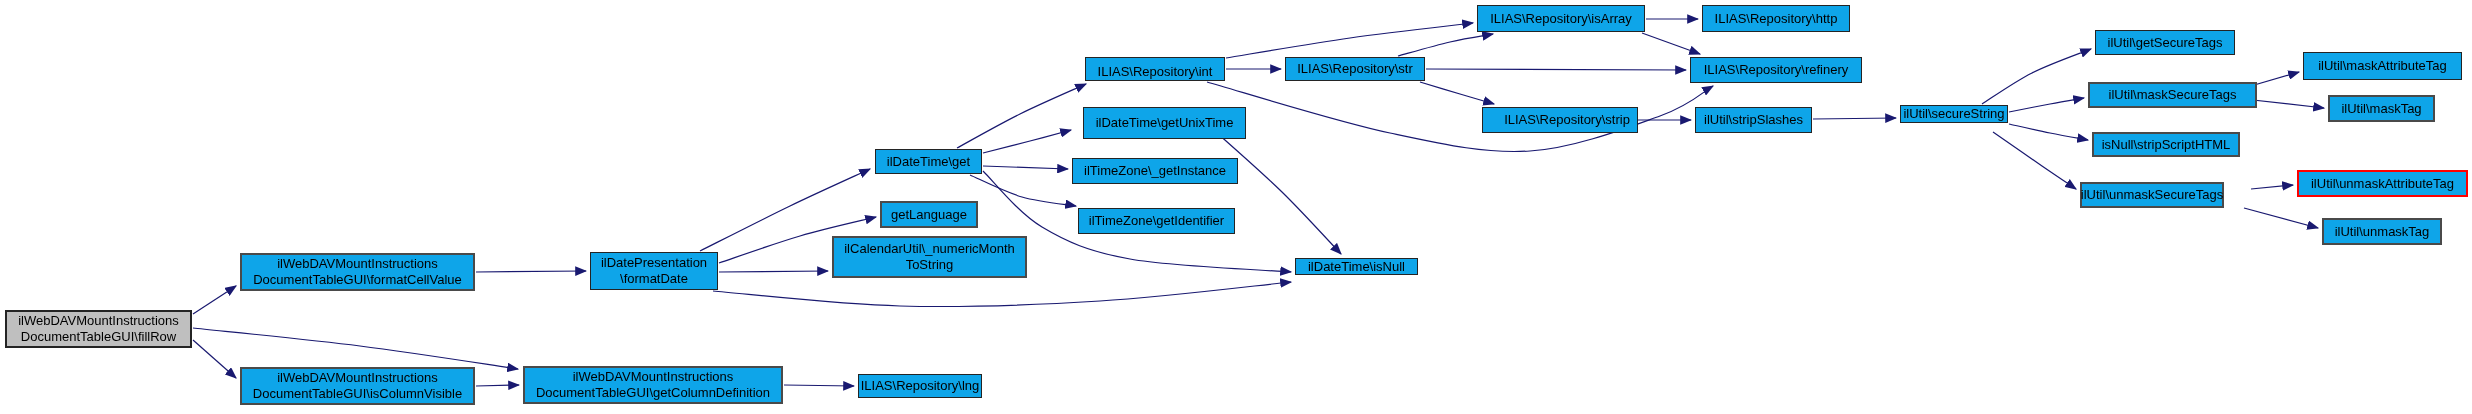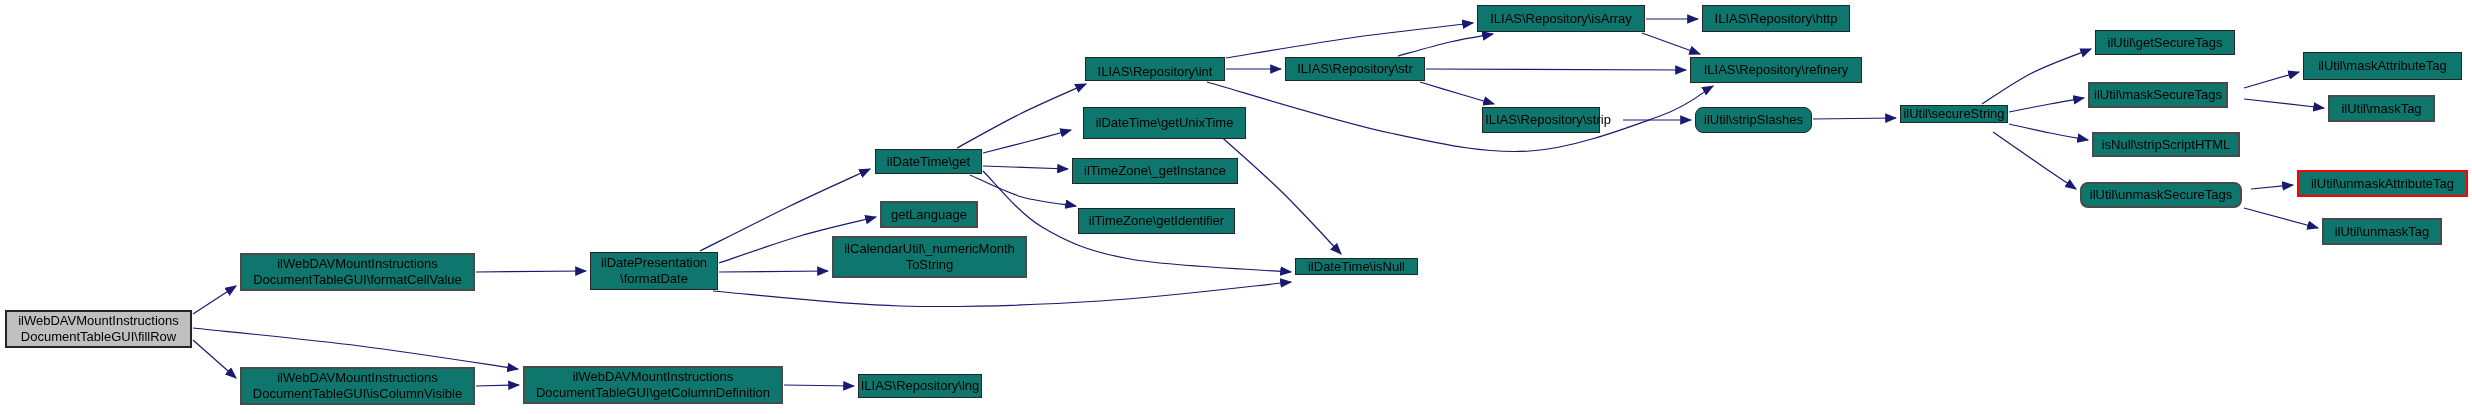--- a/index.html
+++ b/index.html
@@ -17,21 +17,21 @@
   }
   #edge-layer {
     position: absolute;
     left: 0; top: 0;
     width: 2472px; height: 414px;
     pointer-events: none;
   }
   .graph-node {
     position: absolute;
     box-sizing: border-box;
-    background: #0f766e;
+    background: #0ea5e9;
     border: 1px solid #242424;
     color: #000000;
     font-size: 13px;
     line-height: 16px;
     display: flex;
     flex-direction: column;
     align-items: center;
     justify-content: center;
     text-align: center;
     white-space: nowrap;
@@ -144,45 +144,45 @@
     </div>
     <div class="graph-node" style="left: 1477px; top: 5px; width: 168px; height: 27px;">
       <span>ILIAS\Repository\isArray</span>
     </div>
     <div class="graph-node" style="left: 1702px; top: 5px; width: 148px; height: 27px;">
       <span>ILIAS\Repository\http</span>
     </div>
     <div class="graph-node" style="left: 1690px; top: 57px; width: 172px; height: 26px;">
       <span>ILIAS\Repository\refinery</span>
     </div>
-    <div class="graph-node" style="left: 1482px; top: 107px; width: 118px; height: 26px; padding-left: 14px;">
+    <div class="graph-node" style="left: 1482px; top: 107px; width: 156px; height: 26px; padding-left: 14px;">
       <span>ILIAS\Repository\strip</span>
     </div>
-    <div class="graph-node" style="left: 1695px; top: 107px; width: 117px; height: 26px; border-radius: 8px;">
+    <div class="graph-node" style="left: 1695px; top: 107px; width: 117px; height: 26px;">
       <span>ilUtil\stripSlashes</span>
     </div>
     <div class="graph-node" style="left: 1900px; top: 105px; width: 108px; height: 18px;">
       <span>ilUtil\secureString</span>
     </div>
     <div class="graph-node" style="left: 2095px; top: 30px; width: 140px; height: 25px;">
       <span>ilUtil\getSecureTags</span>
     </div>
-    <div class="graph-node bold" style="left: 2088px; top: 82px; width: 140px; height: 26px;">
+    <div class="graph-node bold" style="left: 2088px; top: 82px; width: 169px; height: 26px;">
       <span>ilUtil\maskSecureTags</span>
     </div>
     <div class="graph-node" style="left: 2303px; top: 52px; width: 159px; height: 28px;">
       <span>ilUtil\maskAttributeTag</span>
     </div>
     <div class="graph-node bold" style="left: 2328px; top: 95px; width: 107px; height: 27px;">
       <span>ilUtil\maskTag</span>
     </div>
     <div class="graph-node bold" style="left: 2092px; top: 132px; width: 148px; height: 25px;">
       <span>isNull\stripScriptHTML</span>
     </div>
-    <div class="graph-node bold" style="left: 2080px; top: 182px; width: 162px; height: 26px; border-radius: 8px;">
+    <div class="graph-node bold" style="left: 2080px; top: 182px; width: 144px; height: 26px;">
       <span>ilUtil\unmaskSecureTags</span>
     </div>
     <div class="graph-node alert" style="left: 2297px; top: 170px; width: 171px; height: 27px;">
       <span>ilUtil\unmaskAttributeTag</span>
     </div>
     <div class="graph-node bold" style="left: 2322px; top: 218px; width: 120px; height: 27px;">
       <span>ilUtil\unmaskTag</span>
     </div>
   </div>
 

